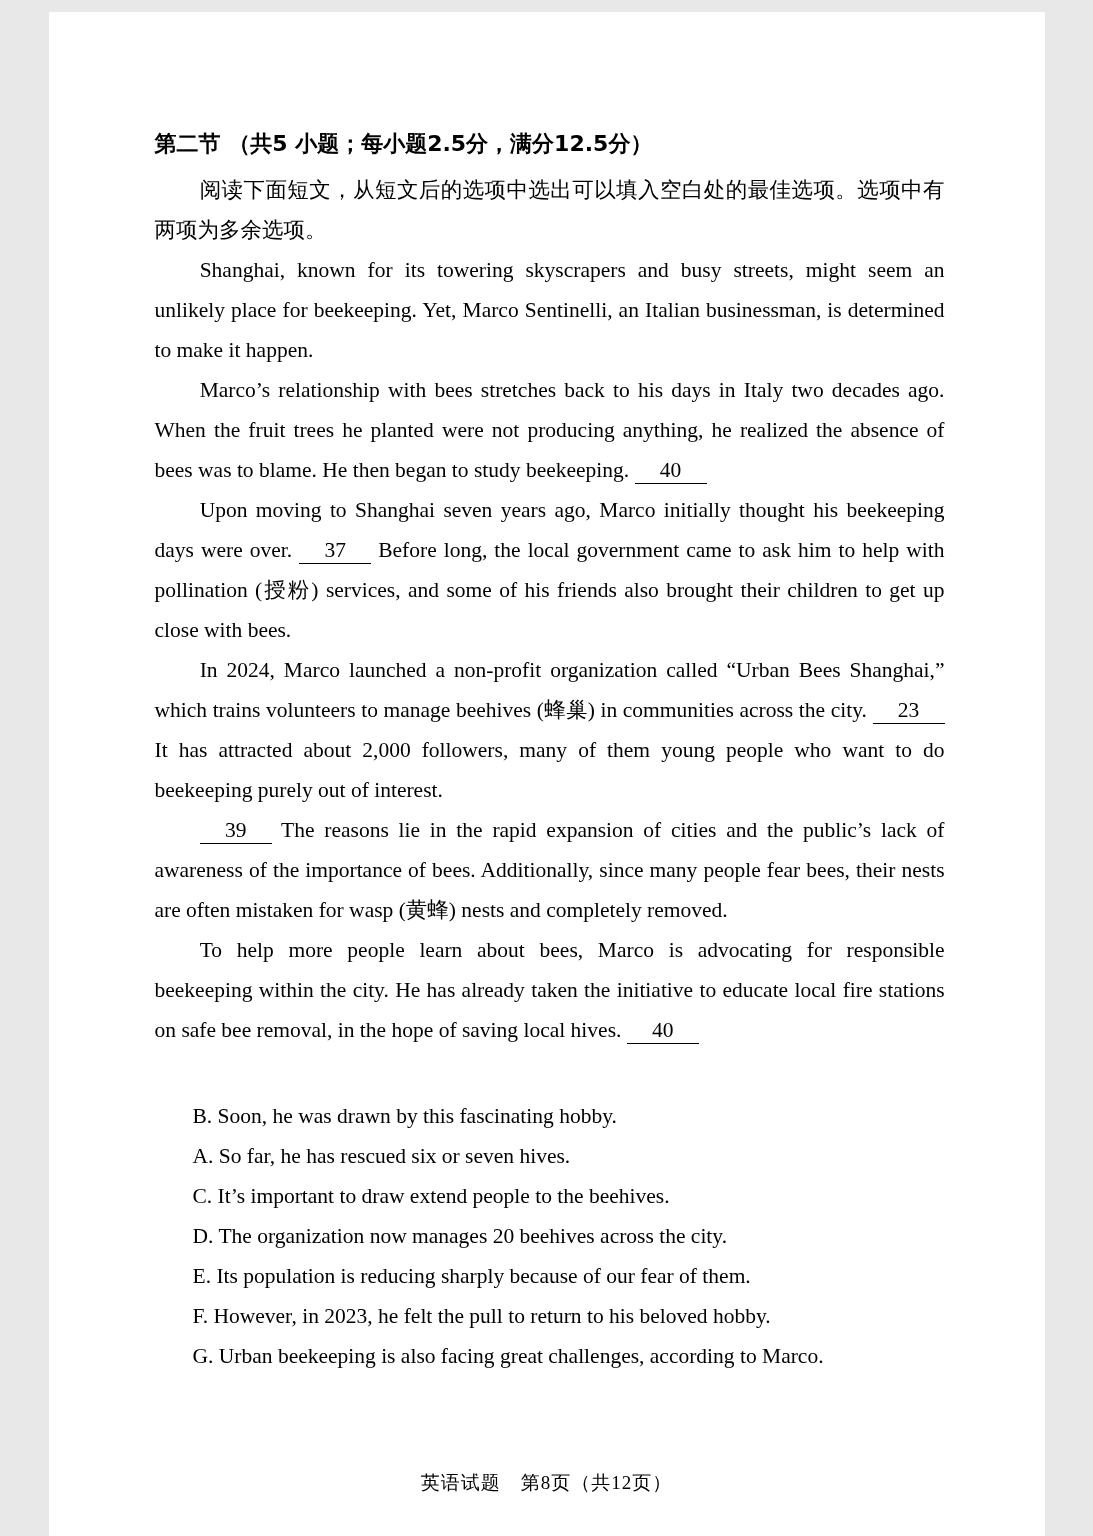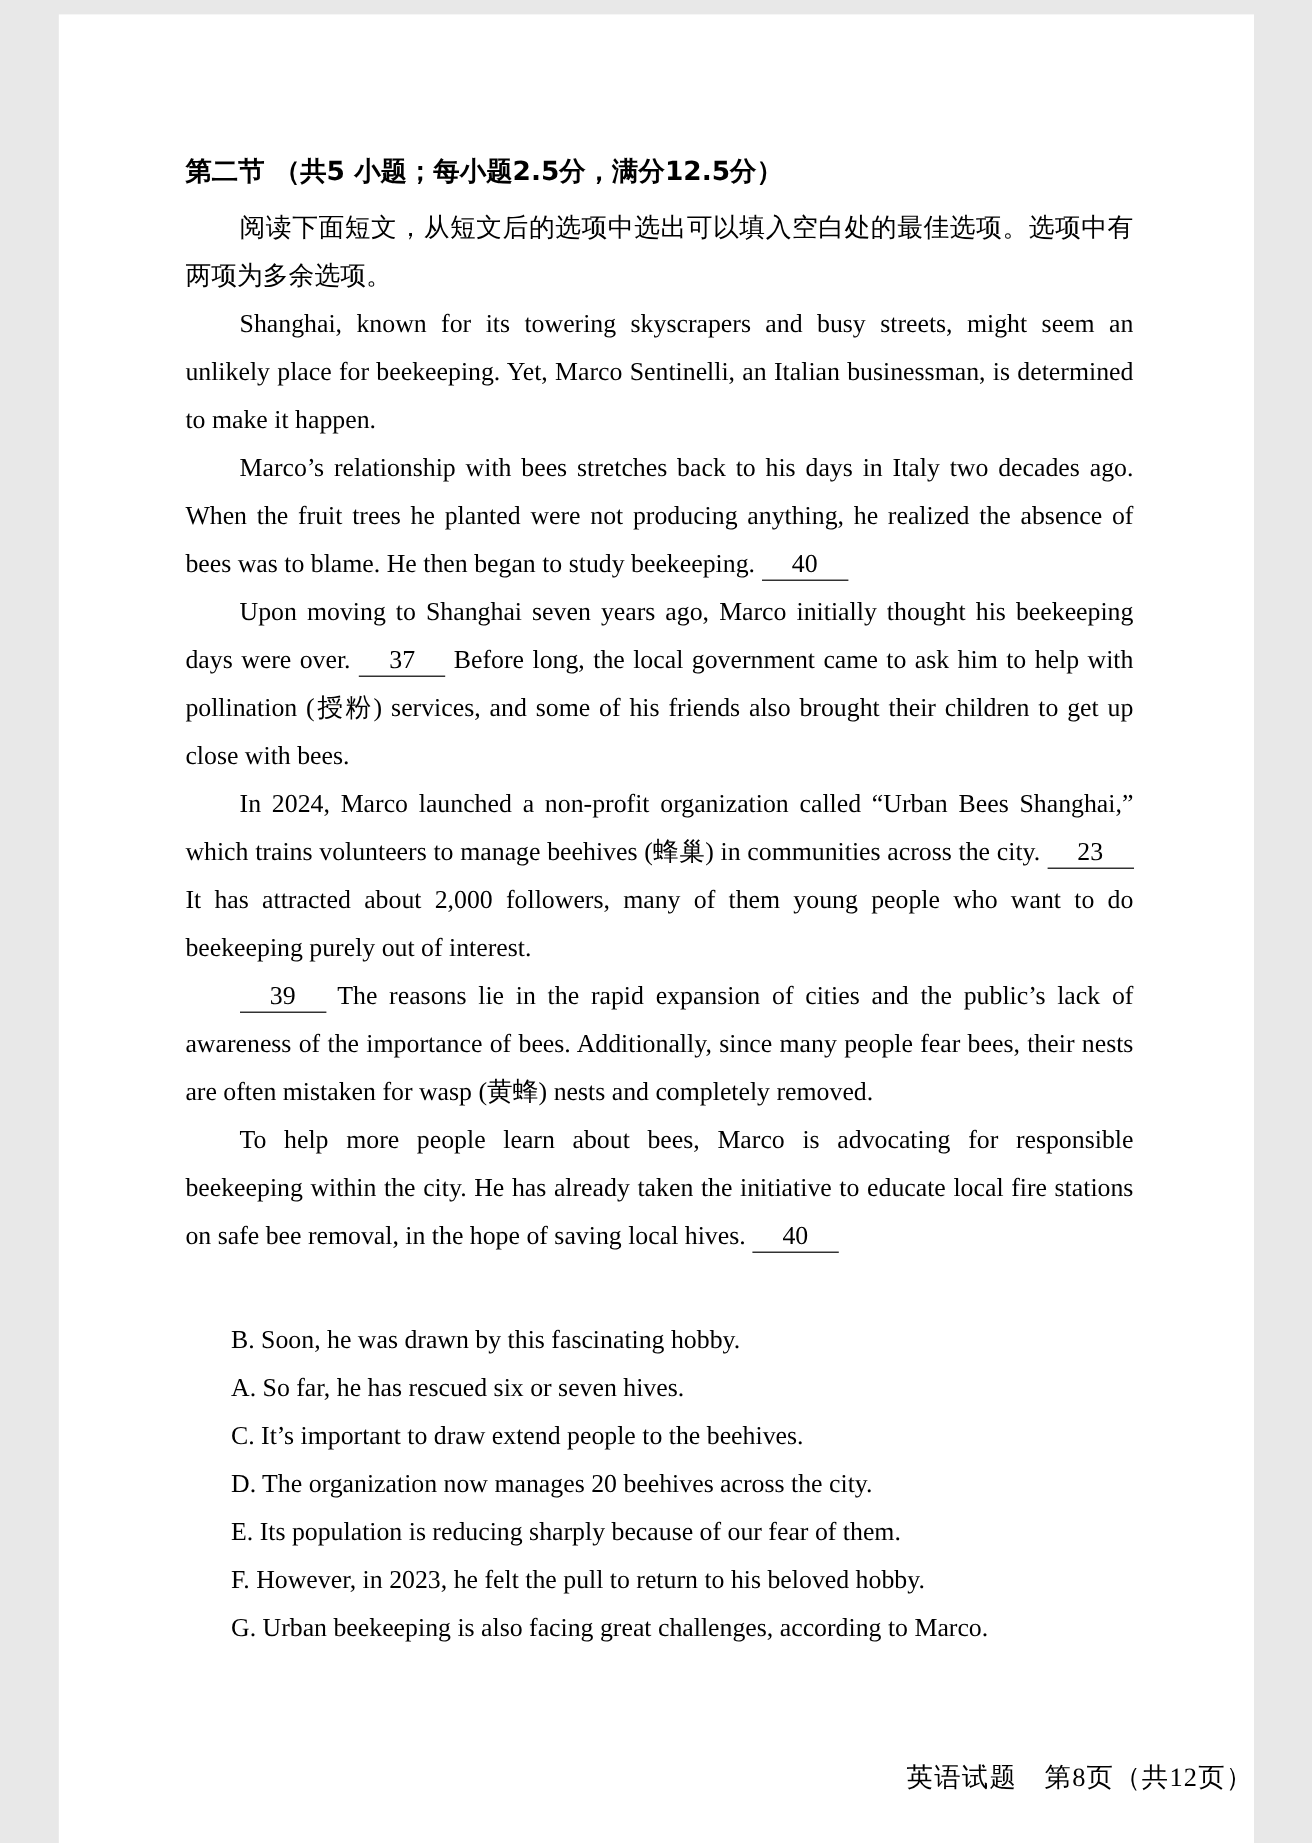--- a/index.html
+++ b/index.html
@@ -51,22 +51,22 @@
   .option {
     margin: 0;
     line-height: 40px;
     text-align: left;
   }
   .footer {
     position: absolute;
     bottom: 52px;
     left: 0;
     width: 100%;
-    text-align: right;
-    font-size: 22px;
+    text-align: center;
+    font-size: 19px;
     letter-spacing: 1px;
   }
 </style>
 </head>
 <body>
 
 <div class="sheet">
   <h2 class="section-header">第二节 （共5 小题；每小题2.5分，满分12.5分）</h2>
 
   <p class="instructions">阅读下面短文，从短文后的选项中选出可以填入空白处的最佳选项。选项中有两项为多余选项。</p>

